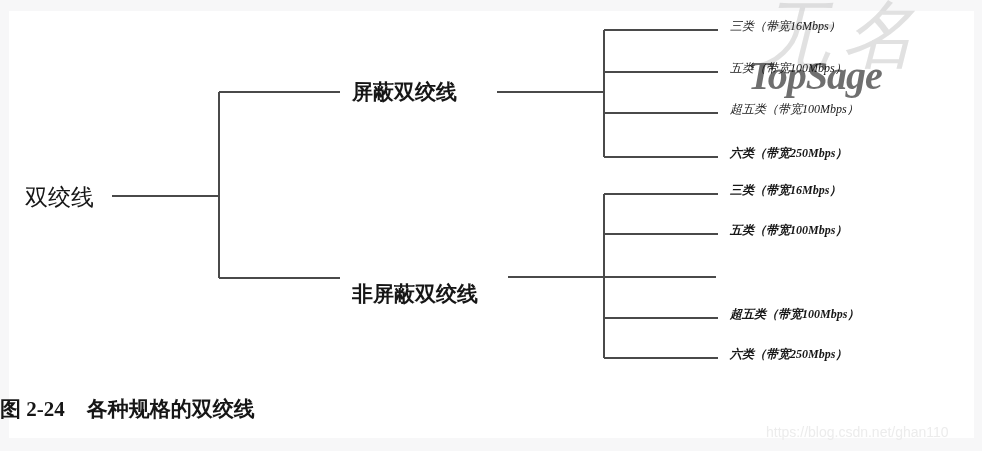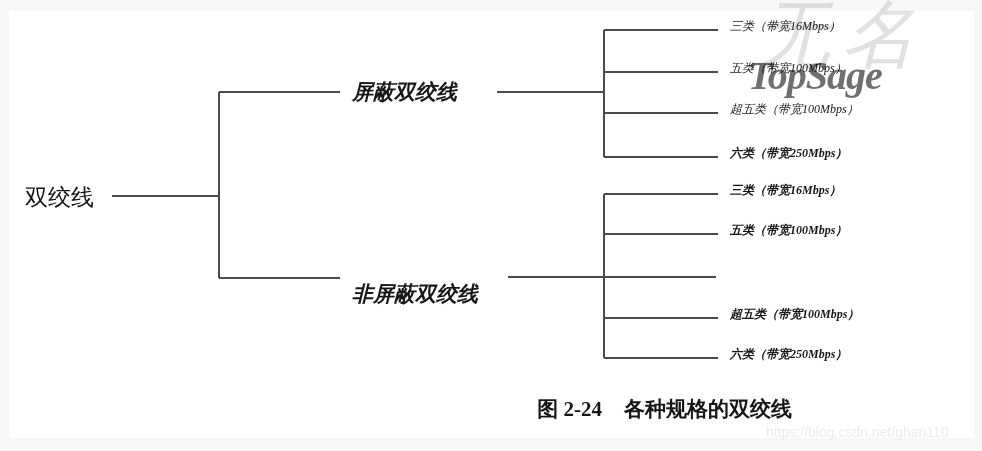--- a/index.html
+++ b/index.html
@@ -87,36 +87,35 @@
     font-family: "Liberation Serif", "DejaVu Serif", serif;
     line-height: 1;
   }
   .lbl-root {
     font-size: 23px;
     font-weight: 400;
   }
   .lbl-mid {
     font-size: 21px;
     font-weight: 700;
-    font-style: italic;
   }
   .lbl-leaf {
     font-size: 12px;
     font-weight: 700;
     font-style: italic;
   }
   .lbl-leaf.thin {
     font-weight: 400;
   }
   #figure-caption {
     position: absolute;
     left: 0;
     top: 395px;
     width: 792px;
-    text-align: right;
+    text-align: left;
     font-size: 21px;
     font-weight: 700;
     color: #161616;
     font-family: "Liberation Serif", "DejaVu Serif", serif;
     white-space: nowrap;
   }
   #figure-caption .cap-gap { display: inline-block; width: 22px; }
 </style>
 </head>
 <body>

